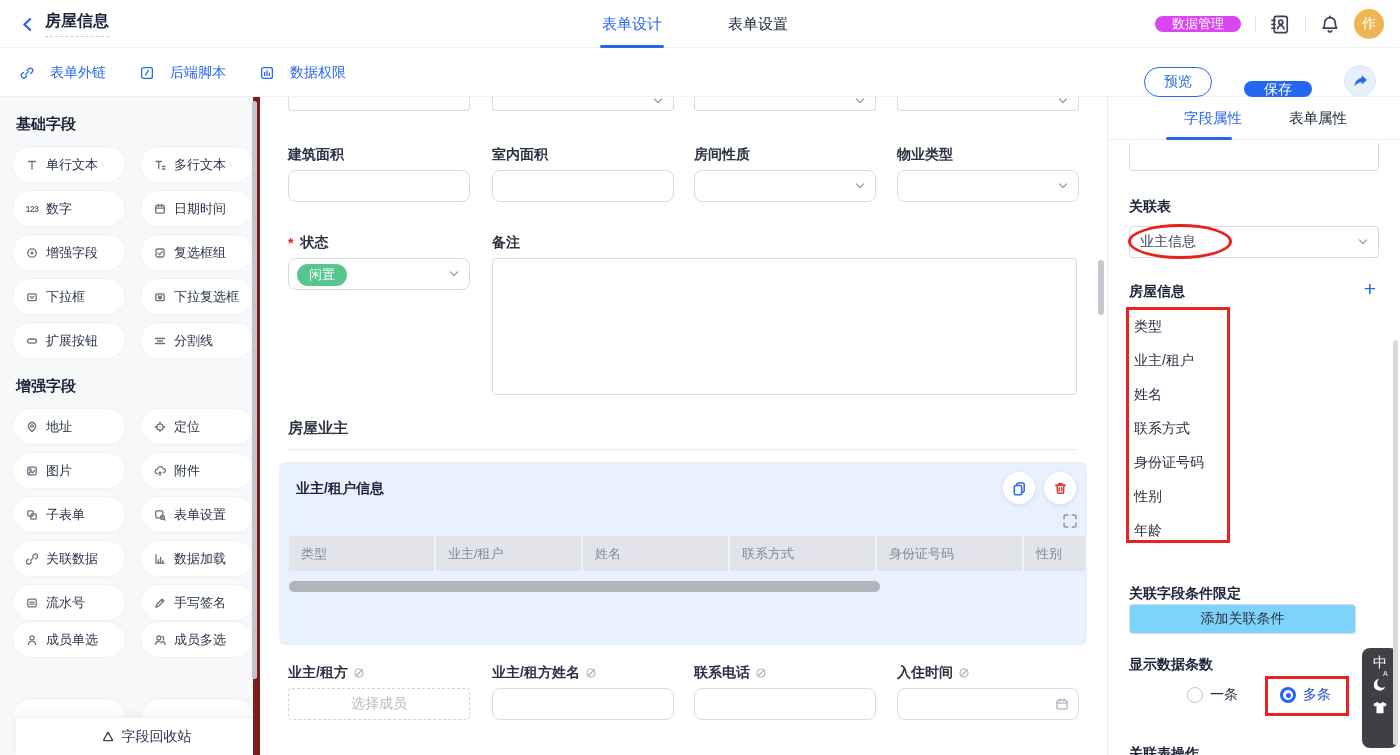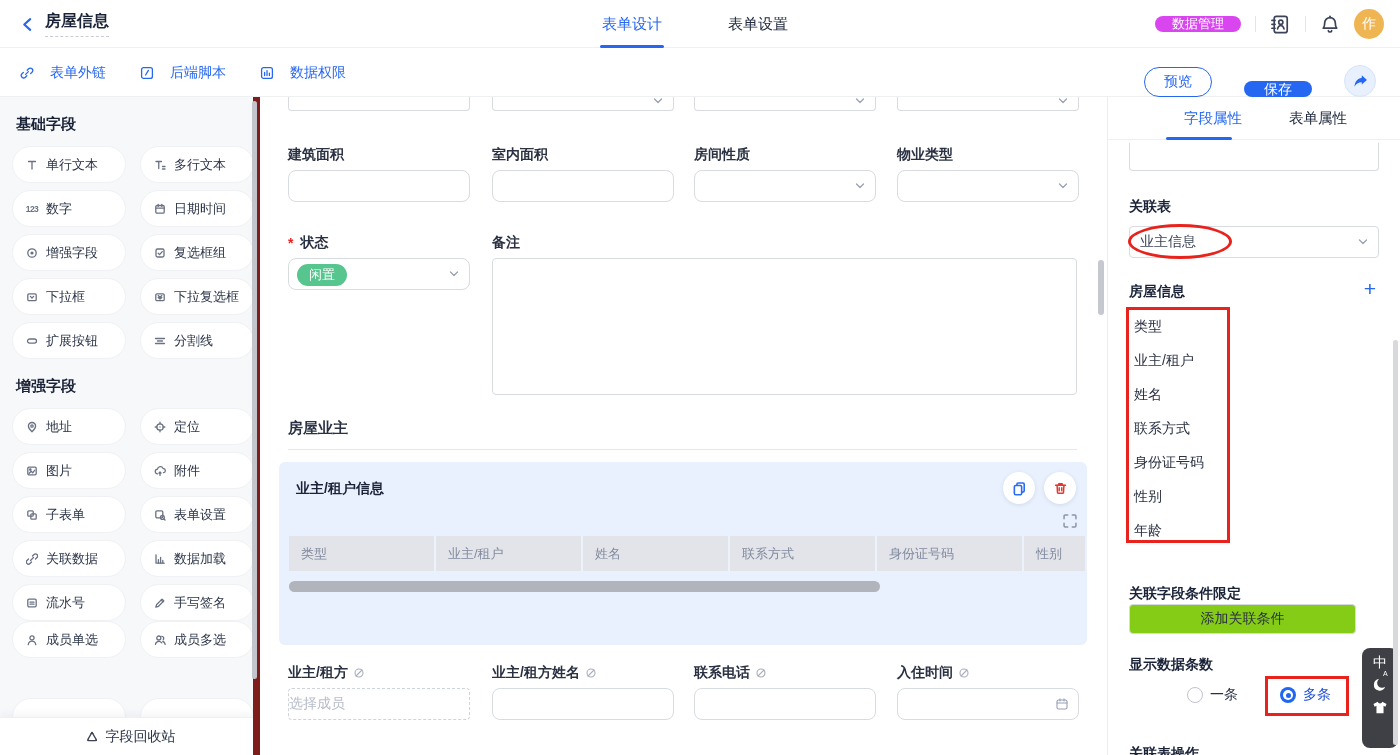--- a/index.html
+++ b/index.html
@@ -31,21 +31,21 @@
   .btn-blue { height:16px; width:68px; border:none; color:#fff; background:#2667f1; border-radius:15px; font-size:14px; cursor:pointer; font-family:inherit; }
   .btn-share { width:32px; height:32px; border-radius:50%; background:#e8f0fe; border:1px solid #d7e4fc; display:flex; align-items:center; justify-content:center; cursor:pointer; color:#2667f1; }
 
   
   .side { position:absolute; left:0; top:97px; width:260px; height:658px; background:#f7f8fa; border-right:7px solid #7f1d1d; overflow:hidden; }
   .sec-title { font-size:15px; font-weight:bold; color:#1a2338; margin:18px 0 12px 16px; }
   .pill-grid { display:grid; grid-template-columns:114px 114px; gap:7px 14px; padding:0 0 0 12px; }
   .pill { height:37px; background:#fff; border:1px solid #f0f1f4; border-radius:19px; display:flex; align-items:center; padding-left:11px; gap:6px; font-size:13px; color:#2a3347; cursor:pointer; white-space:nowrap; }
   .pill .ic { width:16px; color:#6a7183; flex:none; }
   .num-ic { font-size:8.5px; font-weight:bold; letter-spacing:-0.5px; color:#6a7183; }
-  .side-foot { position:absolute; left:0; bottom:0; width:260px; height:38px; background:#fff; border-top:1px solid #eef0f3; box-shadow:0 -3px 8px rgba(30,40,70,0.05); display:flex; align-items:center; justify-content:center; gap:7px; font-size:14px; color:#2a3347; cursor:pointer; z-index:3; }
+  .side-foot { position:absolute; left:16px; bottom:0; width:260px; height:38px; background:#fff; border-top:1px solid #eef0f3; box-shadow:0 -3px 8px rgba(30,40,70,0.05); display:flex; align-items:center; justify-content:center; gap:7px; font-size:14px; color:#2a3347; cursor:pointer; z-index:3; }
   .pill-ghost { position:absolute; height:20px; width:114px; background:#fff; border:1px solid #f0f1f4; border-radius:19px 19px 0 0; border-bottom:none; }
   .sbar { position:absolute; border-radius:3px; z-index:6; }
 
   
   .canvas { position:absolute; left:260px; top:97px; width:847px; height:658px; background:#fff; overflow:hidden; }
   .flabel { position:absolute; font-size:14px; font-weight:bold; color:#2a3142; display:flex; align-items:center; gap:5px; }
   .req { color:#e8231d; margin-right:2px; font-weight:bold; }
   .fbox { position:absolute; width:182px; height:32px; border:1px solid #d8dbe0; border-radius:8px; background:#fff; }
   .fbox input { width:100%; height:100%; border:none; outline:none; background:transparent; font-family:inherit; font-size:14px; padding:0 10px; }
   .chev { position:absolute; right:9px; top:50%; transform:translateY(-50%); color:#9aa1b0; }
@@ -54,36 +54,36 @@
   .tag { position:absolute; left:8px; top:5px; height:22px; padding:0 12px; background:#57c68e; color:#fff; font-size:13px; border-radius:11px; display:flex; align-items:center; }
   .remark { position:absolute; left:232px; top:161px; width:585px; height:137px; border:1px solid #d8dbe0; border-radius:4px; resize:none; outline:none; font-family:inherit; }
   .card { position:absolute; left:19px; top:365px; width:808px; height:183px; background:#e9f1fe; border-radius:6px; }
   .card-title { position:absolute; left:17px; top:18px; font-size:14px; font-weight:bold; color:#1a2338; }
   .cbtn { position:absolute; top:10px; width:32px; height:32px; border-radius:50%; background:#fff; box-shadow:0 1px 4px rgba(40,60,100,0.12); display:flex; align-items:center; justify-content:center; cursor:pointer; }
   .expand { position:absolute; left:783px; top:51px; color:#8d93a5; cursor:pointer; }
   .thead { position:absolute; left:10px; top:74px; width:796px; height:35px; display:flex; }
   .th { background:#e2e4e9; border-right:2px solid #edf3fd; display:flex; align-items:center; padding-left:12px; font-size:13px; color:#818a9e; width:147px; flex:none; }
   .th:last-child { border-right:none; width:61px; }
   .hscroll { position:absolute; left:10px; top:119px; width:591px; height:11px; background:#b1b4bb; border-radius:6px; cursor:pointer; }
-  .dashed-box { position:absolute; width:182px; height:32px; border:1px dashed #cfd3da; border-radius:4px; display:flex; align-items:center; font-size:14px; color:#b6bcc9; cursor:pointer; }
+  .dashed-box { position:absolute; width:182px; height:32px; border:1px dashed #cfd3da; border-radius:4px; display:flex; align-items:center; justify-content:center; font-size:14px; color:#b6bcc9; cursor:pointer; }
   .eyeoff { color:#a8aebd; }
   .divline { position:absolute; left:28px; top:352px; width:789px; height:1px; background:#e7e8ec; }
 
   
   .panel { position:absolute; left:1107px; top:97px; width:293px; height:658px; background:#fff; border-left:1px solid #ebedf1; overflow:hidden; }
   .ptabs { position:absolute; left:0; top:0; width:293px; height:43px; border-bottom:1px solid #eef0f2; }
   .ptab { position:absolute; top:0; height:43px; display:flex; align-items:center; font-size:14.5px; color:#20293d; cursor:pointer; }
   .ptab.on { color:#2667f1; }
   .ptab-line { position:absolute; left:58px; top:40px; width:66px; height:3px; background:#2667f1; border-radius:2px; }
   .plabel { position:absolute; left:21px; font-size:14px; font-weight:bold; color:#1a2338; }
   .pselect { position:absolute; left:21px; width:250px; height:32px; border:1px solid #d8dbe0; border-radius:4px; display:flex; align-items:center; padding:0 10px; font-size:14px; color:#3b4358; cursor:pointer; }
   .pcut { position:absolute; left:21px; top:46px; width:250px; height:28px; border:1px solid #d8dbe0; border-top:none; border-radius:0 0 4px 4px; }
   .plus { position:absolute; right:24px; top:182px; color:#2667f1; font-size:21px; font-weight:400; cursor:pointer; line-height:20px; }
   .pitem { position:absolute; left:26px; font-size:14px; color:#2a3142; }
-  .pbtn { position:absolute; left:21px; top:507px; width:227px; height:30px; background:#84cc16; border:1px solid #d6d9df; border-radius:4px; font-size:14px; color:#2a3142; cursor:pointer; font-family:inherit; }
+  .pbtn { position:absolute; left:21px; top:507px; width:227px; height:30px; background:#7dd3fc; border:1px solid #d6d9df; border-radius:4px; font-size:14px; color:#2a3142; cursor:pointer; font-family:inherit; }
   .radio { position:absolute; width:16px; height:16px; border-radius:50%; cursor:pointer; }
   .radio.off { border:1.5px solid #c0c4cf; background:#fff; }
   .radio.on { background:#2166f3; display:flex; align-items:center; justify-content:center; }
   .radio.on .w { width:10px; height:10px; border-radius:50%; background:#fff; display:flex; align-items:center; justify-content:center; }
   .radio.on .d { width:5px; height:5px; border-radius:50%; background:#2166f3; }
   .rlabel { position:absolute; font-size:14px; color:#2a3142; cursor:pointer; }
   .rlabel.sel { color:#1d4ed8; }
 
   
   .ann-ellipse { position:absolute; border:3px solid #e8231d; border-radius:50%; z-index:7; pointer-events:none; }

